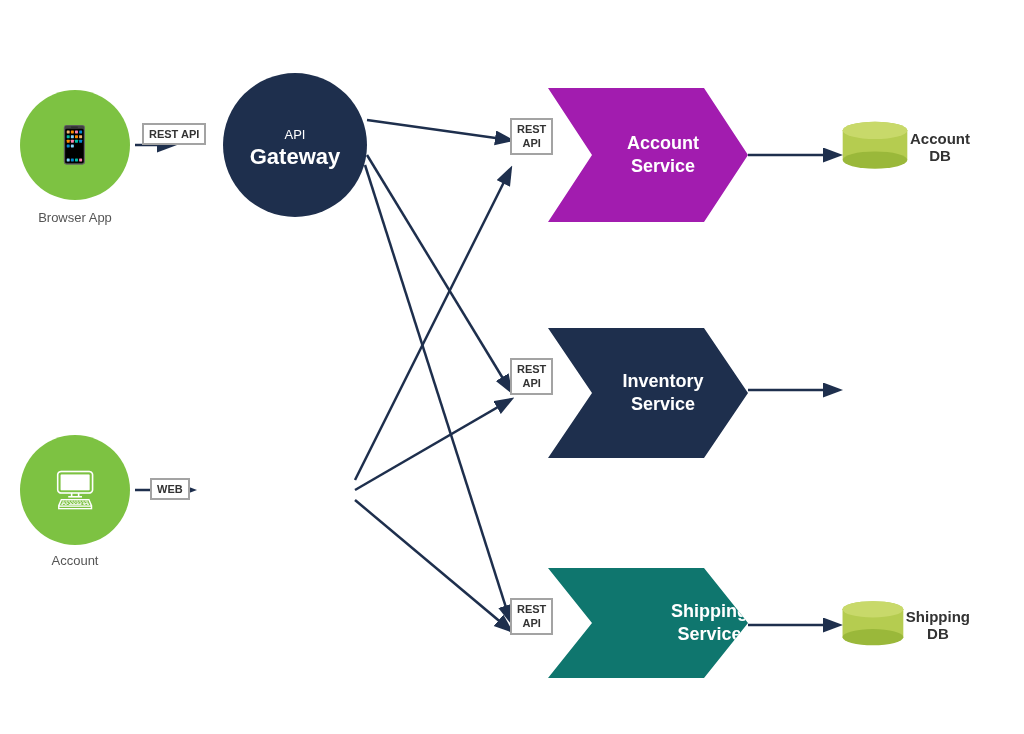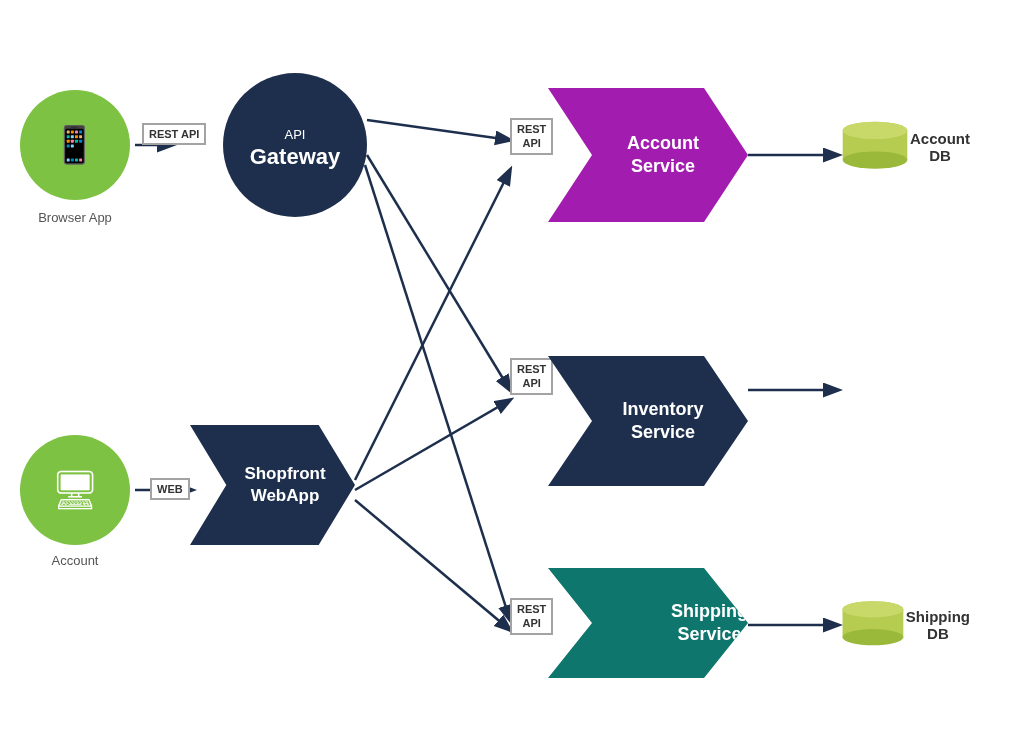--- a/index.html
+++ b/index.html
@@ -145,44 +145,36 @@
 
   <div class="api-gateway" style="width:144px;height:144px;left:223px;top:73px;">
     <div class="api-gateway-text">
       <span style="font-size:13px;font-weight:normal;">API</span><br>
       <span style="font-size:22px;">Gateway</span>
     </div>
   </div>
 
   <div class="label-box" style="left:150px;top:478px;">WEB</div>
 
-  <div style="position:absolute;left:190px;top:425px;width:165px;height:120px;
-              background:#1e2f4d;
-              clip-path: polygon(0% 0%, 78% 0%, 100% 50%, 78% 100%, 0% 100%, 22% 50%);
-              display:flex;align-items:center;justify-content:center;">
-    <div style="color:white;font-weight:bold;font-size:17px;text-align:center;padding-left:25px;line-height:1.3;">
-      Shopfront<br>WebApp
-    </div>
-  </div>
 
   <div class="label-box" style="left:510px;top:118px;">REST<br>API</div>
   <div style="position:absolute;left:548px;top:88px;width:200px;height:134px;
               background:#a21caf;
               clip-path: polygon(0% 0%, 78% 0%, 100% 50%, 78% 100%, 0% 100%, 22% 50%);
               display:flex;align-items:center;justify-content:center;">
     <div style="color:white;font-weight:bold;font-size:18px;text-align:center;padding-left:30px;line-height:1.3;">
       Account<br>Service
     </div>
   </div>
 
   <div class="label-box" style="left:510px;top:358px;">REST<br>API</div>
   <div style="position:absolute;left:548px;top:328px;width:200px;height:130px;
               background:#1e2f4d;
               clip-path: polygon(0% 0%, 78% 0%, 100% 50%, 78% 100%, 0% 100%, 22% 50%);
-              display:flex;align-items:center;justify-content:center;margin-top:28px;">
+              display:flex;align-items:center;justify-content:center;">
     <div style="color:white;font-weight:bold;font-size:18px;text-align:center;padding-left:30px;line-height:1.3;">
       Inventory<br>Service
     </div>
   </div>
 
   <div class="label-box" style="left:510px;top:598px;">REST<br>API</div>
   <div style="position:absolute;left:548px;top:568px;width:200px;height:110px;
               background:#0f766e;
               clip-path: polygon(0% 0%, 78% 0%, 100% 50%, 78% 100%, 0% 100%, 22% 50%);
               display:flex;align-items:center;justify-content:flex-end;">

